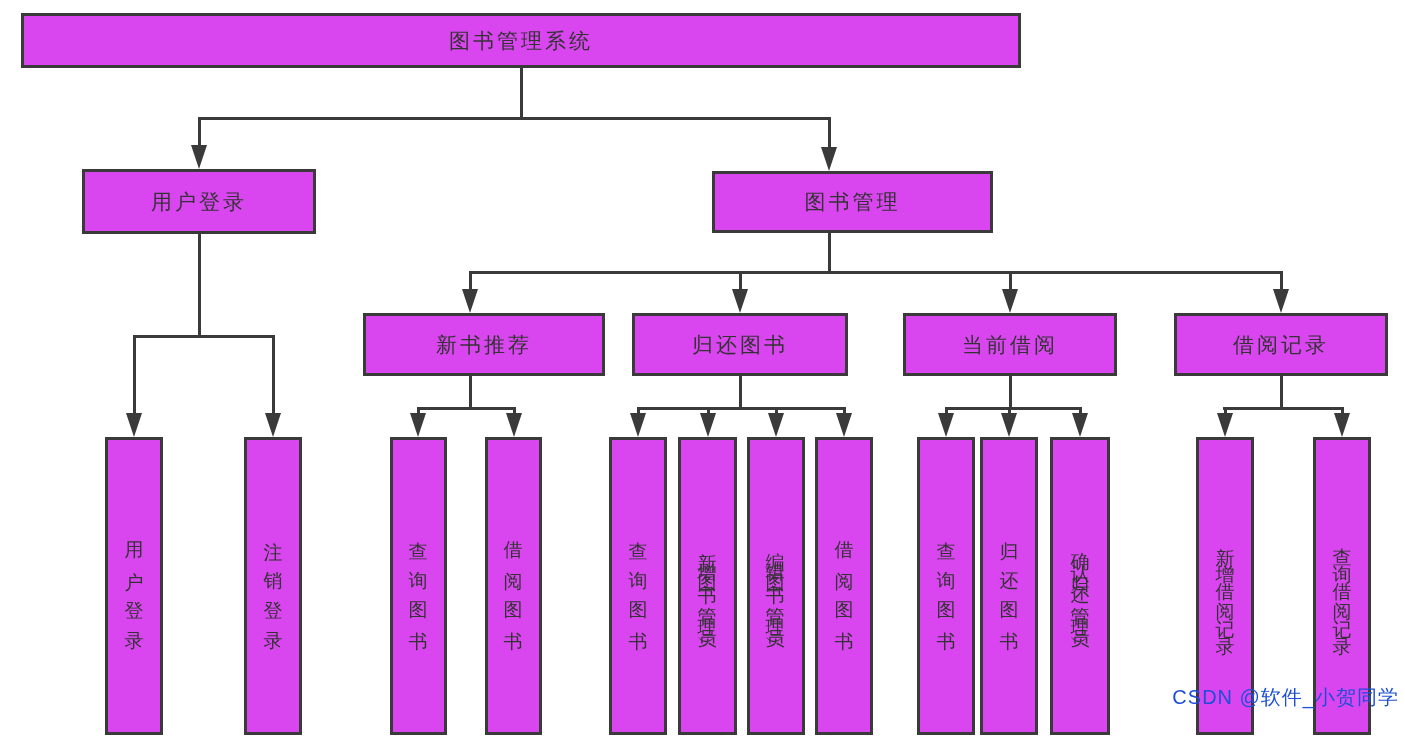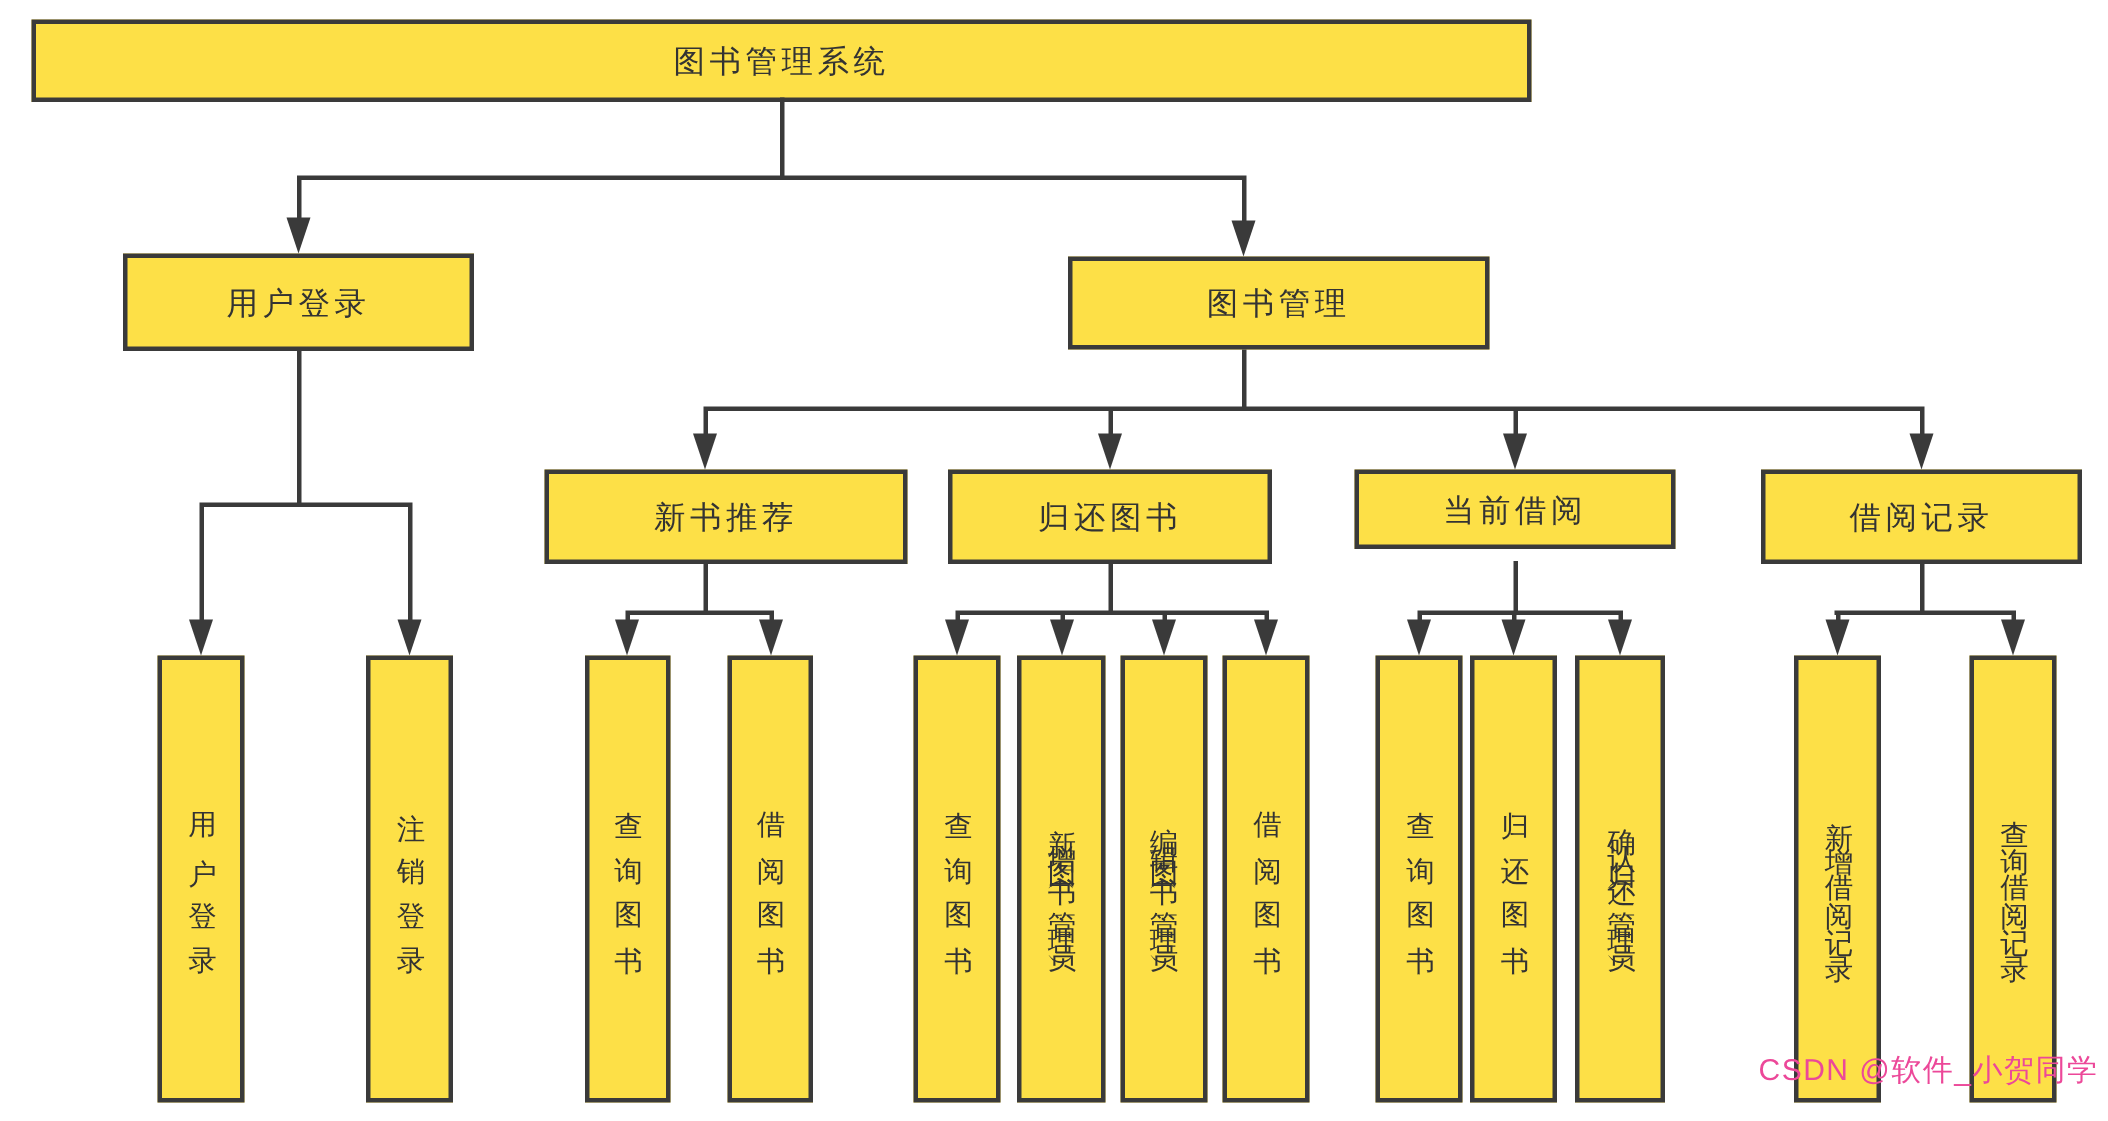--- a/index.html
+++ b/index.html
@@ -7,21 +7,21 @@
     position:relative;
     width:1405px;height:747px;
     background:#ffffff;
     overflow:hidden;
     font-family:"Liberation Sans","DejaVu Sans",sans-serif;
     color:#333333;
   }
   .node{
     position:absolute;
     box-sizing:border-box;
-    background:#fde047;
+    background:#d946ef;
     border:3px solid #3a3a3a;
   }
   .hnode{
     display:flex;align-items:center;justify-content:center;
     font-size:21px;letter-spacing:3px;color:#333333;
     white-space:nowrap;
   }
   .leaf{
     writing-mode:vertical-rl;
     text-orientation:mixed;
@@ -37,39 +37,39 @@
   .drop .stem{position:absolute;top:0;left:50%;width:3px;margin-left:-1.5px;background:#3a3a3a;}
   .drop .head{
     position:absolute;bottom:0;left:50%;margin-left:-8px;
     width:0;height:0;
     border-left:8px solid transparent;
     border-right:8px solid transparent;
     border-top:24px solid #3a3a3a;
   }
   .watermark{
     position:absolute;
-    top:700px;right:6px;
+    top:684px;right:6px;
     font-size:20px;letter-spacing:1px;
-    color:#ec4899;
+    color:#1d4ed8;
     white-space:nowrap;
   }
 </style>
 </head>
 <body>
 
 <div class="canvas">
 
   <div class="node hnode" style="left:21px;top:13px;width:1000px;height:55px;">图书管理系统</div>
 
   <div class="node hnode" style="left:82px;top:169px;width:234px;height:65px;">用户登录</div>
   <div class="node hnode" style="left:712px;top:171px;width:281px;height:62px;">图书管理</div>
 
   <div class="node hnode" style="left:363px;top:313px;width:242px;height:63px;">新书推荐</div>
   <div class="node hnode" style="left:632px;top:313px;width:216px;height:63px;">归还图书</div>
-  <div class="node hnode" style="left:903px;top:313px;width:214px;height:53px;">当前借阅</div>
+  <div class="node hnode" style="left:903px;top:313px;width:214px;height:63px;">当前借阅</div>
   <div class="node hnode" style="left:1174px;top:313px;width:214px;height:63px;">借阅记录</div>
 
   <div class="node leaf ls4" style="left:105px;top:437px;width:58px;height:298px;">用户登录</div>
   <div class="node leaf ls4" style="left:244px;top:437px;width:58px;height:298px;">注销登录</div>
 
   <div class="node leaf ls4" style="left:390px;top:437px;width:57px;height:298px;">查询图书</div>
   <div class="node leaf ls4" style="left:485px;top:437px;width:57px;height:298px;">借阅图书</div>
 
   <div class="node leaf ls4" style="left:609px;top:437px;width:58px;height:298px;">查询图书</div>
   <div class="node leaf ls9" style="left:678px;top:437px;width:59px;height:298px;">新增图书（管理员）</div>

